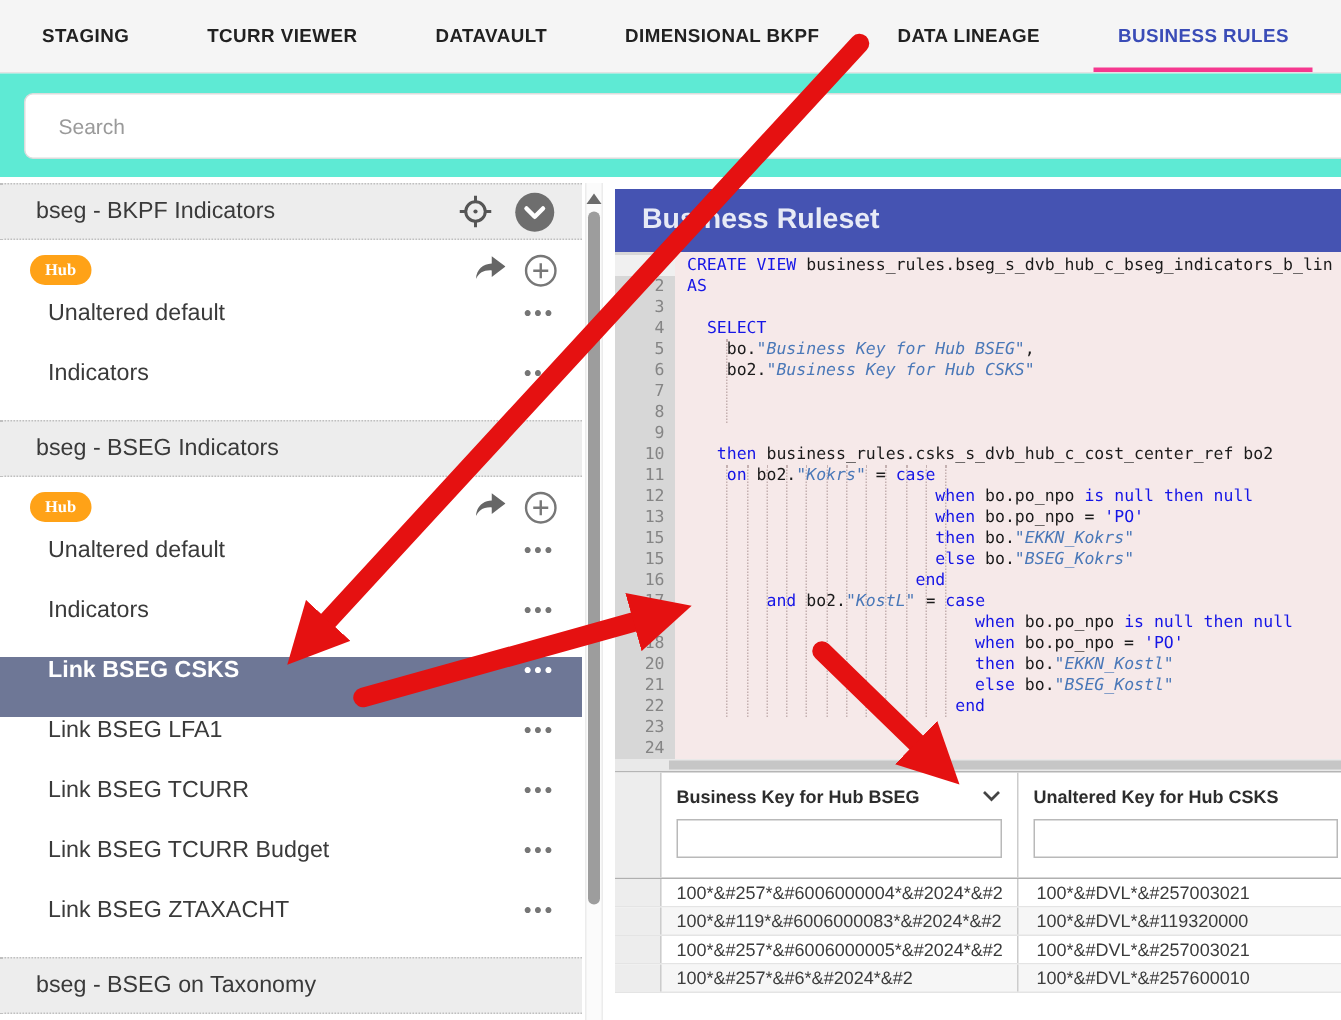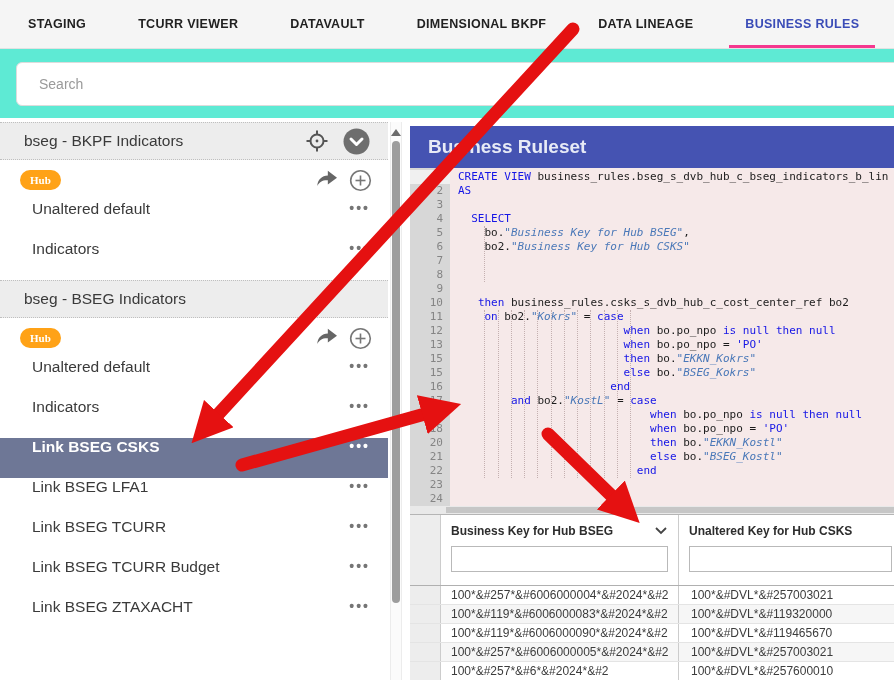--- a/index.html
+++ b/index.html
@@ -192,20 +192,23 @@
       <span class="lbl">Link BSEG TCURR</span>
       <span class="dots">•••</span>
     </div>
     <div class="side-item">
       <span class="lbl">Link BSEG TCURR Budget</span>
       <span class="dots">•••</span>
     </div>
     <div class="side-item">
       <span class="lbl">Link BSEG ZTAXACHT</span>
       <span class="dots">•••</span>
+    </div>
+    <div class="side-header">
+      <span class="lbl">bseg - BSEG on Taxonomy</span>
     </div>
   </div>
 
 <div class="side-scroll">
   <div class="scroll-up">
       <i></i>
     </div>
   <div class="side-thumb"></div>
 </div>
 
@@ -287,25 +290,20 @@
           <div class="c1">100*&amp;#257*&amp;#6006000004*&amp;#2024*&amp;#2</div>
           <div class="c2">100*&amp;#DVL*&amp;#257003021</div>
         </div>
         <div class="trow">
           <div class="g"></div>
           <div class="c1">100*&amp;#119*&amp;#6006000083*&amp;#2024*&amp;#2</div>
           <div class="c2">100*&amp;#DVL*&amp;#119320000</div>
         </div>
         <div class="trow">
           <div class="g"></div>
-          <div class="c1">100*&amp;#119*&amp;#6006000090*&amp;#2024*&amp;#2</div>
-          <div class="c2">100*&amp;#DVL*&amp;#119465670</div>
-        </div>
-        <div class="trow">
-          <div class="g"></div>
           <div class="c1">100*&amp;#257*&amp;#6006000005*&amp;#2024*&amp;#2</div>
           <div class="c2">100*&amp;#DVL*&amp;#257003021</div>
         </div>
         <div class="trow">
           <div class="g"></div>
           <div class="c1">100*&amp;#257*&amp;#6*&amp;#2024*&amp;#2</div>
           <div class="c2">100*&amp;#DVL*&amp;#257600010</div>
         </div>
       </div>
   </div>

